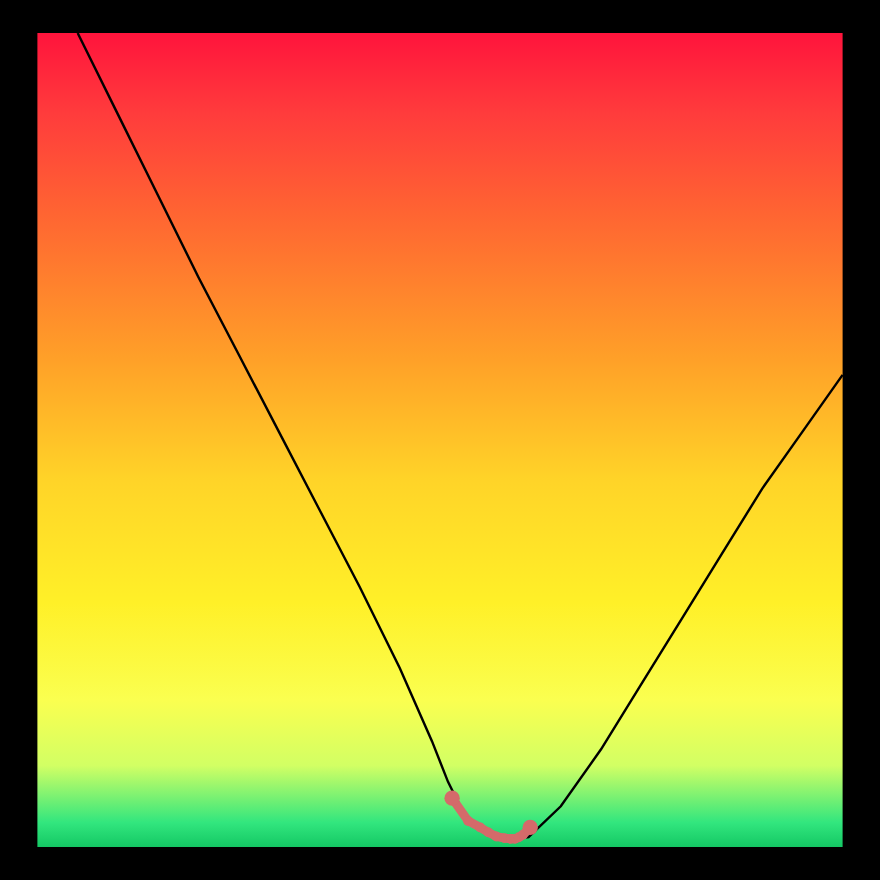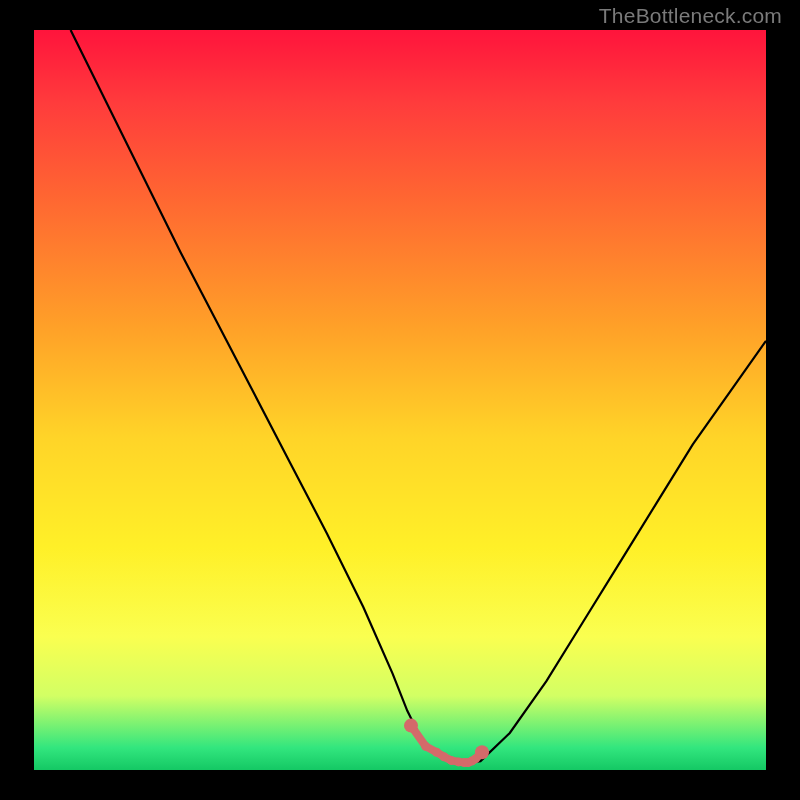--- a/index.html
+++ b/index.html
@@ -53,21 +53,20 @@
     width: 732px;
     height: 740px;
     overflow: visible;
   }
 </style>
 </head>
 <body>
 
 <div class="stage">
 
-  <div class="watermark">TheBottleneck.com</div>
 
   <div class="plot-area">
     <svg class="curve" viewBox="0 0 732 740" preserveAspectRatio="none">
       <path id="main-curve" fill="none" stroke="#000000" stroke-width="2.2" d="M36.6 0.0 L73.2 74.0 L109.8 148.0 L146.4 222.0 L183.0 292.3 L219.6 362.6 L256.2 432.9 L292.8 503.2 L329.4 577.2 L358.7 643.8 L373.3 680.8 L388.0 710.4 L409.9 728.9 L424.6 732.6 L435.5 732.6 L446.5 731.1 L475.8 703.0 L512.4 651.2 L549.0 592.0 L585.6 532.8 L622.2 473.6 L658.8 414.4 L695.4 362.6 L732.0 310.8"></path>
       <g id="marker-group">
           <path d="M377.0 695.6 L391.6 716.3 L402.6 722.2 L409.9 726.7 L417.2 730.4 L424.6 731.9 L430.4 732.6 L434.1 732.6 L437.7 731.1 L441.4 728.9 L448.0 722.2" fill="none" stroke="#d46a6a" stroke-width="8" stroke-linecap="round" stroke-linejoin="round"></path>
           <circle cx="377.0" cy="695.6" r="7" fill="#d46a6a"></circle>
           <circle cx="391.6" cy="716.3" r="4.5" fill="#d46a6a"></circle>
           <circle cx="402.6" cy="722.2" r="4.5" fill="#d46a6a"></circle>
           <circle cx="409.9" cy="726.7" r="4.5" fill="#d46a6a"></circle>

